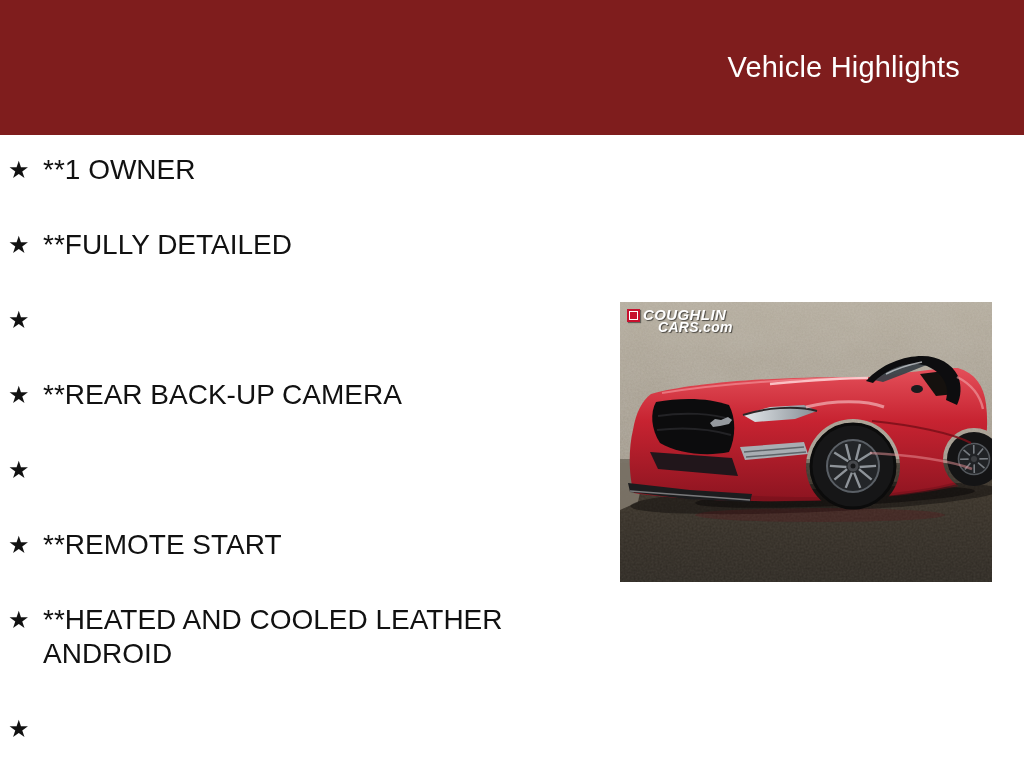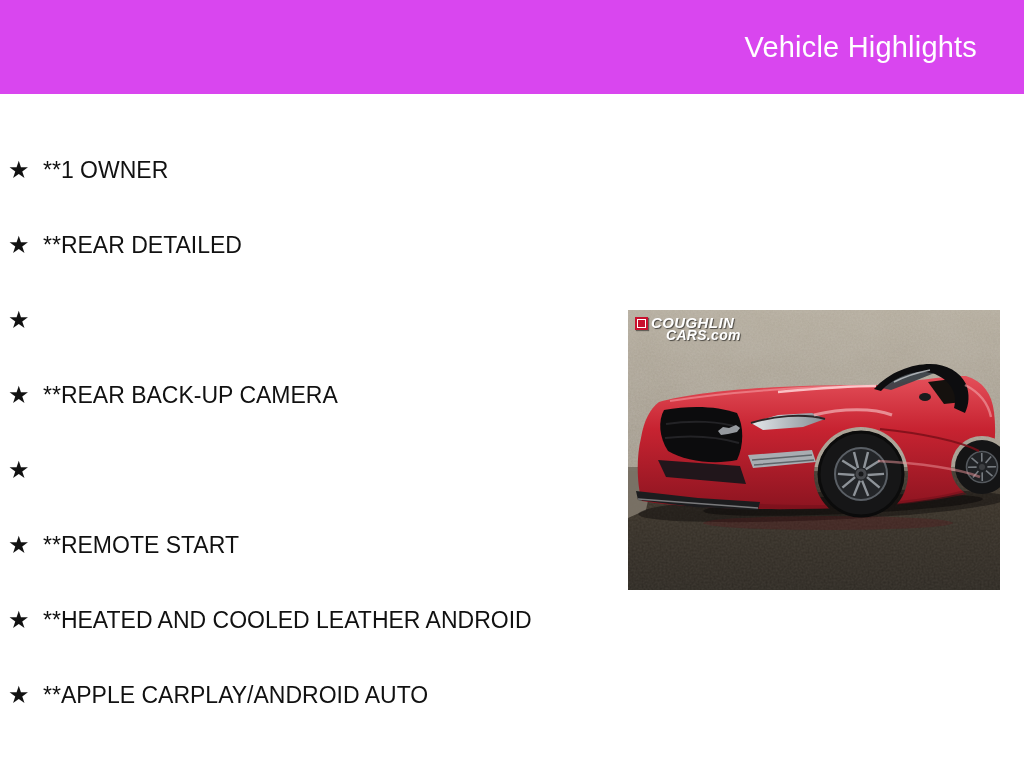--- a/index.html
+++ b/index.html
@@ -1,29 +1,29 @@
 <!DOCTYPE html>
 <html><head>
 <meta charset="utf-8">
 <style>
   html,body{margin:0;padding:0;background:#ffffff;}
   .page{position:relative;width:1024px;height:768px;background:#ffffff;overflow:hidden;
         font-family:"Liberation Sans","DejaVu Sans",sans-serif;}
   
-  .header{position:absolute;left:0;top:0;width:100%;height:94px;background:#d946ef;
+  .header{position:absolute;left:0;top:0;width:100%;height:135px;background:#7f1d1d;
           display:flex;align-items:center;justify-content:flex-end;
-          padding-right:47px;box-sizing:border-box;}
+          padding-right:64px;box-sizing:border-box;}
   .header .title{margin:0;font-size:29px;font-weight:400;color:#ffffff;letter-spacing:.2px;}
   
   .highlights{position:absolute;left:0;top:153px;margin:0;padding:0 0 0 8px;list-style:none;}
   .highlights li{display:flex;margin-bottom:41px;color:#111111;}
   .star{flex:0 0 35px;font-size:24px;line-height:34px;color:#111111;}
-  .item-text{flex:0 1 auto;max-width:560px;font-size:23px;line-height:34px;}
+  .item-text{flex:0 1 auto;max-width:560px;font-size:28px;line-height:34px;}
   
-  .photo{position:absolute;left:620px;top:302px;width:372px;height:280px;margin:8px;overflow:hidden;}
+  .photo{position:absolute;left:620px;top:302px;width:372px;height:280px;margin:0;overflow:hidden;}
   .photo svg{position:absolute;left:0;top:0;display:block;}
   .dealer-logo{position:absolute;left:7px;top:5px;display:flex;align-items:flex-start;gap:3px;}
   .badge{width:13px;height:13px;background:#c8102e;position:relative;margin-top:2px;
          box-shadow:1px 1px 1px rgba(0,0,0,.45);}
   .badge::before{content:"";position:absolute;inset:2px;border:1.5px solid #ffffff;}
   .logo-text .name{font-size:15px;line-height:15px;font-weight:700;font-style:italic;color:#ffffff;
                    letter-spacing:.4px;text-shadow:1px 1px 1px rgba(0,0,0,.6);}
   .logo-text .domain{font-size:14px;line-height:10px;font-weight:700;font-style:italic;color:#ffffff;
                      margin-left:15px;letter-spacing:.3px;text-shadow:1px 1px 1px rgba(0,0,0,.6);}
 </style>
@@ -36,21 +36,21 @@
     <h1 class="title">Vehicle Highlights</h1>
   </header>
 
   <ul class="highlights">
     <li>
       <span class="star">★</span>
       <span class="item-text">**1 OWNER</span>
     </li>
     <li>
       <span class="star">★</span>
-      <span class="item-text">**REAR DETAILED</span>
+      <span class="item-text">**FULLY DETAILED</span>
     </li>
     <li>
       <span class="star">★</span>
     </li>
     <li>
       <span class="star">★</span>
       <span class="item-text">**REAR BACK-UP CAMERA</span>
     </li>
     <li>
       <span class="star">★</span>
@@ -58,21 +58,20 @@
     <li>
       <span class="star">★</span>
       <span class="item-text">**REMOTE START</span>
     </li>
     <li>
       <span class="star">★</span>
       <span class="item-text">**HEATED AND COOLED LEATHER ANDROID</span>
     </li>
     <li>
       <span class="star">★</span>
-      <span class="item-text">**APPLE CARPLAY/ANDROID AUTO</span>
     </li>
   </ul>
 
   <figure class="photo" aria-label="Red Ford Mustang convertible, front three-quarter view, against tan concrete wall on dark showroom floor">
     <svg width="372" height="280" viewBox="0 0 372 280" xmlns="http://www.w3.org/2000/svg">
       <defs>
         <linearGradient id="wallG" x1="0" y1="0" x2="0" y2="1">
           <stop offset="0" stop-color="#b1a99a"></stop>
             <stop offset="1" stop-color="#9d9588"></stop>
         </linearGradient>

